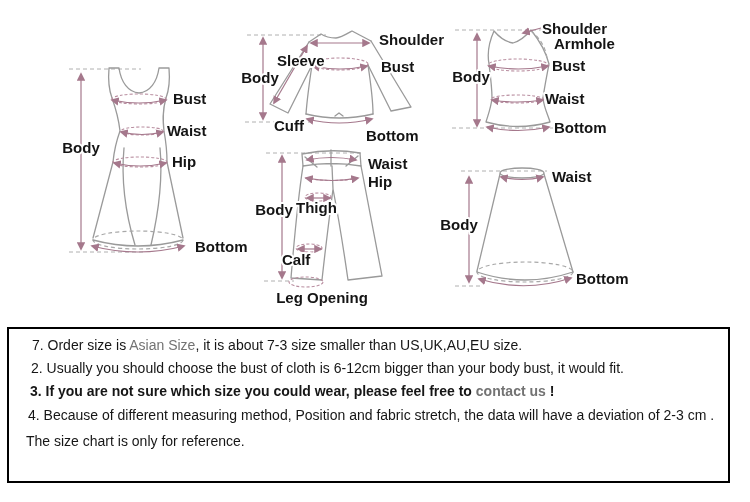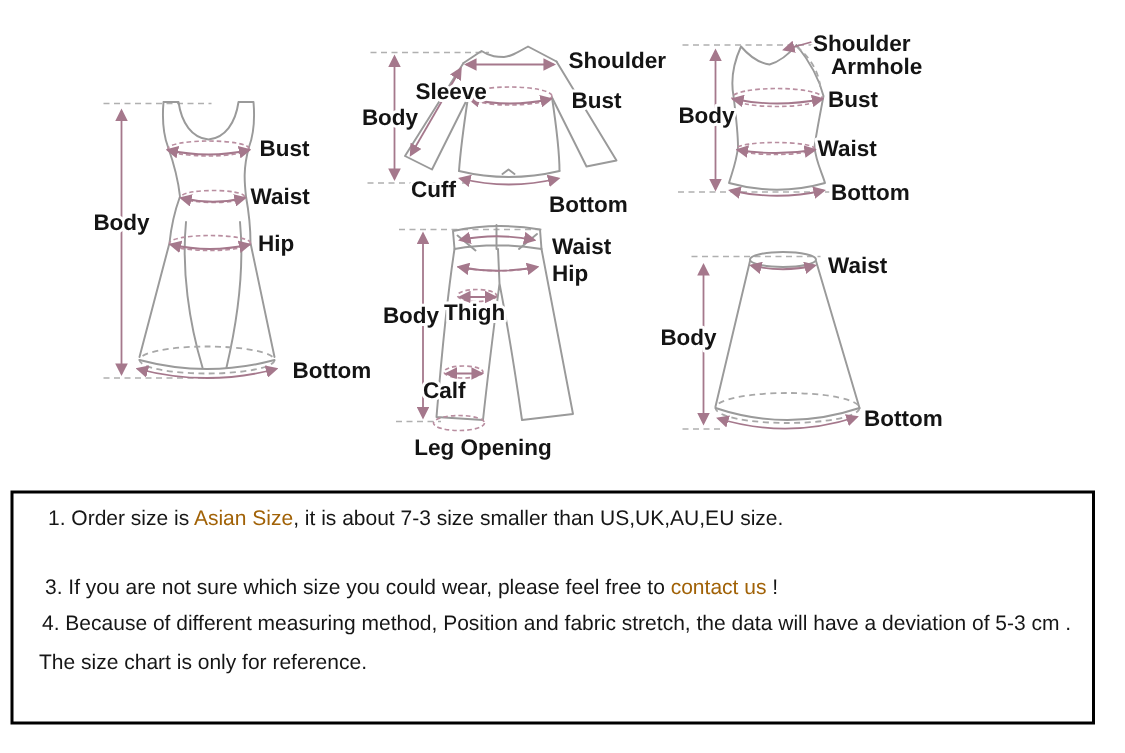--- a/index.html
+++ b/index.html
@@ -11,21 +11,21 @@
   .refdash{fill:none;stroke:#b0b0b0;stroke-width:1;stroke-dasharray:4 3;}
   .meas{fill:none;stroke:#a5788c;stroke-width:1.2;}
   .measdash{fill:none;stroke:#b98ea0;stroke-width:1.1;stroke-dasharray:3 2;}
   .lbl{font-family:"Liberation Sans",sans-serif;font-size:15px;font-weight:bold;fill:#141414;
        paint-order:stroke;stroke:#ffffff;stroke-width:4px;stroke-linejoin:round;}
   .lbl.mid{text-anchor:middle;}
   .notes{position:absolute;left:7px;top:327px;width:719px;height:152px;border:2px solid #000;
          background:#fff;}
   .note{position:absolute;margin:0;font-size:14px;color:#161616;white-space:nowrap;
         font-family:"Liberation Sans",sans-serif;}
-  .red{color:#a16207;}
+  .red{color:#737373;}
 </style>
 </head>
 <body>
 
 <div class="stage">
 
   <svg width="750" height="502" viewBox="0 0 750 502">
     <defs>
       <marker id="ah" viewBox="0 0 10 10" refX="8" refY="5" markerWidth="7" markerHeight="7" orient="auto-start-reverse">
         <path d="M0,0 L10,5 L0,10 z" fill="#a5788c"></path>
@@ -143,19 +143,20 @@
       <path class="meas" d="M501,177 Q522,182 543,177" marker-start="url(#ah)" marker-end="url(#ah)"></path>
       <path class="meas" d="M479,279 Q525,293 571,278" marker-start="url(#ah)" marker-end="url(#ah)"></path>
       <path class="meas" d="M469,177 L469,282" marker-start="url(#ah)" marker-end="url(#ah)"></path>
       <text class="lbl" x="552" y="182">Waist</text>
       <text class="lbl mid" x="459" y="230">Body</text>
       <text class="lbl" x="576" y="284">Bottom</text>
     </g>
   </svg>
 
   <div class="notes">
-    <p class="note" style="left:23px;top:8px;"><span>1. Order size is </span><span class="red">Asian Size</span><span>, it is about 7-3 size smaller than US,UK,AU,EU size.</span></p>
-    <p class="note" style="left:21px;top:54px;"><span>3. If you are not sure which size you could wear, please feel free to </span><span class="red">contact us</span><span> !</span></p>
-    <p class="note" style="left:19px;top:78px;"><span>4. Because of different measuring method, Position and fabric stretch, the data will have a deviation of 5-3 cm .</span></p>
+    <p class="note" style="left:23px;top:8px;"><span>7. Order size is </span><span class="red">Asian Size</span><span>, it is about 7-3 size smaller than US,UK,AU,EU size.</span></p>
+    <p class="note" style="left:22px;top:31px;"><span>2. Usually you should choose the bust of cloth is 6-12cm bigger than your body bust, it would fit.</span></p>
+    <p class="note" style="left:21px;top:54px;font-weight:bold;"><span>3. If you are not sure which size you could wear, please feel free to </span><span class="red">contact us</span><span> !</span></p>
+    <p class="note" style="left:19px;top:78px;"><span>4. Because of different measuring method, Position and fabric stretch, the data will have a deviation of 2-3 cm .</span></p>
     <p class="note" style="left:17px;top:104px;"><span>The size chart is only for reference.</span></p>
   </div>
 
 </div>
 
 </body></html>

